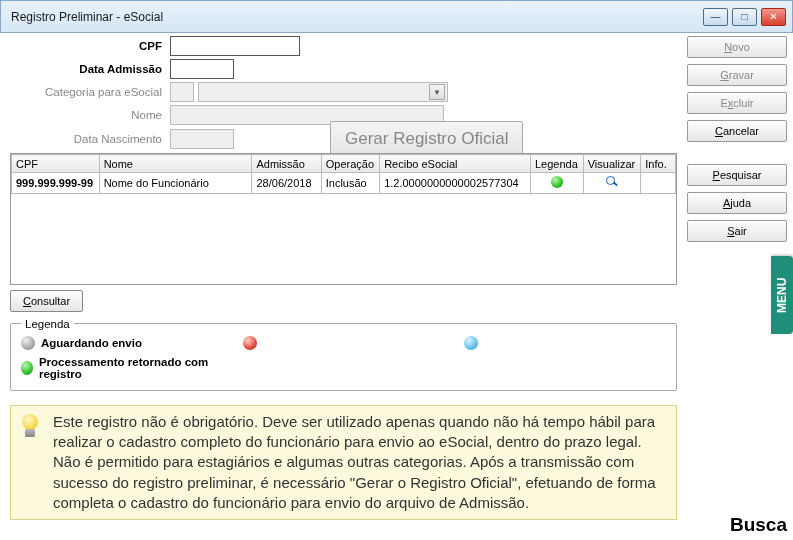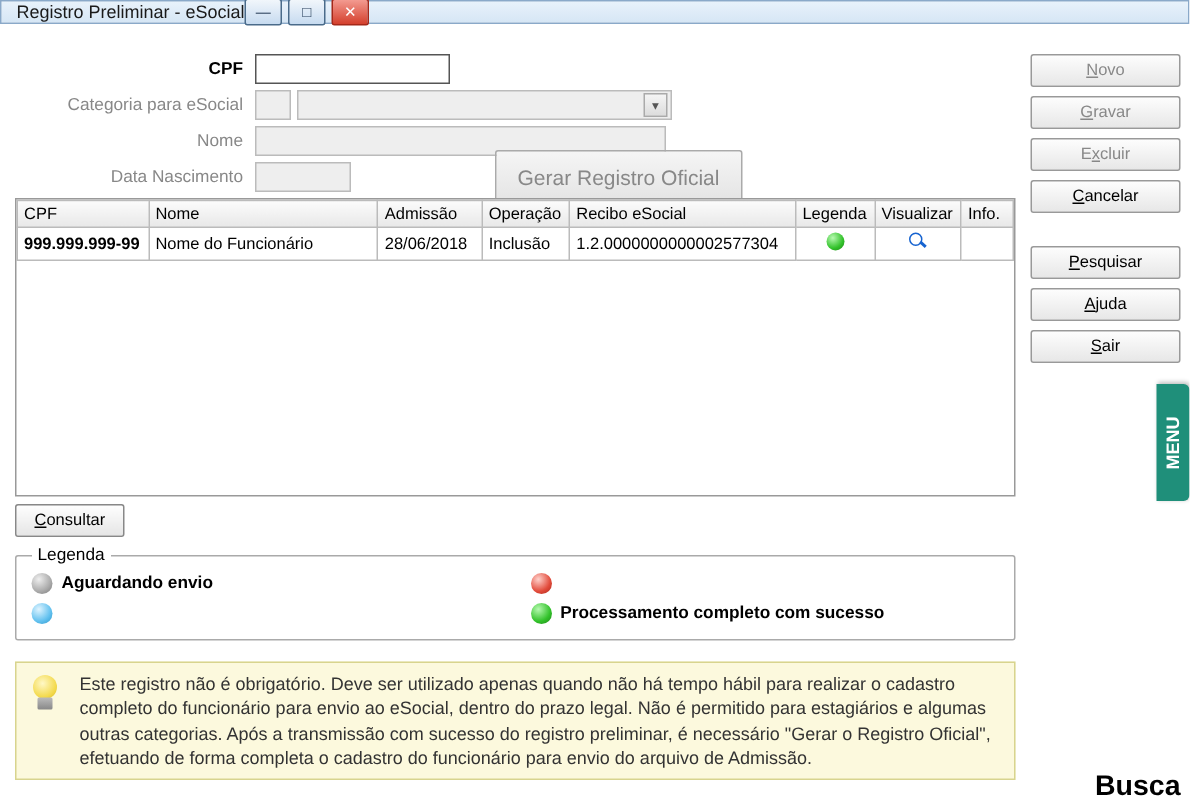--- a/index.html
+++ b/index.html
@@ -1,23 +1,23 @@
 <!DOCTYPE html>
 <html><head>
 <meta charset="utf-8">
 <style>
   * { box-sizing: border-box; font-family: Arial, Helvetica, sans-serif; }
   body { margin: 0; background: #fff; width: 793px; height: 540px; overflow: hidden; position: relative; }
 
   
   .titlebar {
-    height: 16px;
+    height: 33px;
     background: linear-gradient(#e8f2fb, #d6e6f5);
     border: 1px solid #8aa9c9;
-    display: flex; align-items: center; justify-content: flex-start;
+    display: flex; align-items: center; justify-content: space-between;
     padding: 0 6px 0 10px;
     font-size: 12px; color: #1a1a1a;
   }
   .titlebar .win-btns { display:flex; gap:4px; }
   .win-btn {
     width: 25px; height: 18px;
     border: 1px solid #4a6b8a;
     border-radius: 2px;
     background: linear-gradient(#f1f6fb,#c7dbf0);
     display:flex; align-items:center; justify-content:center;
@@ -43,21 +43,21 @@
 
   .form-row { display:flex; align-items:center; margin-bottom:3px; height:22px; }
   .form-row .lbl { width:160px; text-align:right; font-size:11.5px; padding-right:8px; }
   .form-row .lbl.dis { color:#888; }
   .tinput { border:1px solid #555; height:20px; background:#fff; }
   .tinput.dis { background:#eee; border-color:#bbb; }
   .dropdown { position:relative; }
   .dropdown .arrow { position:absolute; right:2px; top:1px; width:16px; height:16px; border:1px solid #aaa; background:linear-gradient(#f5f5f5,#dcdcdc); display:flex; align-items:center; justify-content:center; font-size:9px; color:#555; }
 
   .btn-gerar { height:36px; border:1px solid #aaa; border-radius:2px;
-    background:linear-gradient(#f5f5f5,#e4e4e4); color:#888; font-size:14px;
+    background:linear-gradient(#f5f5f5,#e4e4e4); color:#888; font-size:17px;
     display:inline-flex; align-items:center; justify-content:center; padding:0 14px; margin-left:10px; }
 
   .grid {
     border:1px solid #999; font-size:11px; height:212px; background:#fff;
   }
   .grid table { width:100%; border-collapse:collapse; }
   .grid th, .grid td { border:1px solid #bbb; padding:2px 4px; text-align:left; height:18px; }
   .grid th { background:linear-gradient(#fbfbfb,#e8e8e8); font-weight:normal; font-size:11px; }
   .grid td.c { text-align:center; }
 
@@ -72,25 +72,25 @@
   .magnify::before { content:""; position:absolute; left:1px; top:1px; width:7px; height:7px; border:1.5px solid #1663d0; border-radius:50%; }
   .magnify::after { content:""; position:absolute; left:8px; top:8px; width:5px; height:1.5px; background:#1663d0; transform:rotate(43deg); }
 
   .consult-row { display:flex; padding:5px 0 6px; }
   .btn-consult { height:22px; border:1px solid #888; border-radius:2px;
     background:linear-gradient(#fefefe,#e5e5e5); font-size:11px; padding:0 12px; cursor:pointer; }
   .btn-consult .ul { text-decoration: underline; }
 
   fieldset.legend-box { border:1px solid #aaa; border-radius:2px; font-size:11.5px; padding:6px 10px 10px; margin:0 0 14px; }
   fieldset.legend-box legend { font-size:11.5px; padding:0 4px; }
-  .legend-grid { display:grid; grid-template-columns: 1fr 1fr; row-gap:6px; column-gap:20px; }
+  .legend-grid { display:grid; grid-template-columns: 1fr 1fr 1fr; row-gap:6px; column-gap:20px; }
   .legend-item { display:flex; align-items:center; gap:6px; font-weight:bold; }
   .legend-item .status-dot { width:14px; height:14px; }
 
-  .info-strip { background:#fcf9dd; border:1px solid #d8d48e; font-size:12px; color:#333; padding:6px 8px 6px 42px; position:relative; line-height:1.35; }
+  .info-strip { background:#fcf9dd; border:1px solid #d8d48e; font-size:15px; color:#333; padding:6px 8px 6px 42px; position:relative; line-height:1.35; }
   .bulb { position:absolute; left:8px; top:8px; width:22px; height:28px; }
   .bulb .glass { width:16px; height:16px; border-radius:50%; background: radial-gradient(circle at 40% 35%, #fff8c6, #f3d94a 65%, #d3b522); position:absolute; left:3px; top:0; }
   .bulb .base { width:10px; height:8px; background:linear-gradient(#bbb,#888); position:absolute; left:6px; top:15px; border-radius:1px; }
 
   .bottom-busca { position:absolute; right:6px; bottom:4px; font-size:19px; font-weight:bold; color:#000; }
 
   .menu-tab {
     position:absolute; right:0; top:256px; width:22px; height:78px;
     background:#1f8f7a; color:#fff; font-size:12px; font-weight:bold;
     writing-mode: vertical-rl; transform:rotate(180deg);
@@ -111,20 +111,24 @@
     <div class="win-btn close">✕</div>
   </div>
 </div>
 
 <div class="client">
   <div class="main-area">
 
     <div class="form-row">
       <div class="lbl"><b>CPF</b></div>
       <input class="tinput" style="width: 130px;" value="">
+    </div>
+    <div class="form-row">
+      <div class="lbl"><b>Data Admissão</b></div>
+      <input class="tinput" style="width: 64px;" value="">
     </div>
     <div class="form-row">
       <div class="lbl dis">Categoria para eSocial</div>
       <div class="tinput dis" style="width:24px;margin-right:4px"></div>
       <div class="tinput dis dropdown" style="width:250px">
         <div class="arrow">▾</div>
       </div>
     </div>
     <div class="form-row">
       <div class="lbl dis">Nome</div>
@@ -178,21 +182,21 @@
           <span>Aguardando envio</span>
         </div>
         <div class="legend-item">
           <span class="status-dot red"></span>
         </div>
         <div class="legend-item">
           <span class="status-dot blue"></span>
         </div>
         <div class="legend-item">
           <span class="status-dot"></span>
-          <span>Processamento completo com sucesso</span>
+          <span>Processamento retornado com registro</span>
         </div>
       </div>
     </fieldset>
 
     <div class="info-strip">
       <div class="bulb">
           <div class="glass"></div>
           <div class="base"></div>
         </div>
       <span>Este registro não é obrigatório. Deve ser utilizado apenas quando não há tempo hábil para realizar o cadastro completo do funcionário para envio ao eSocial, dentro do prazo legal. Não é permitido para estagiários e algumas outras categorias. Após a transmissão com sucesso do registro preliminar, é necessário "Gerar o Registro Oficial", efetuando de forma completa o cadastro do funcionário para envio do arquivo de Admissão.</span>

